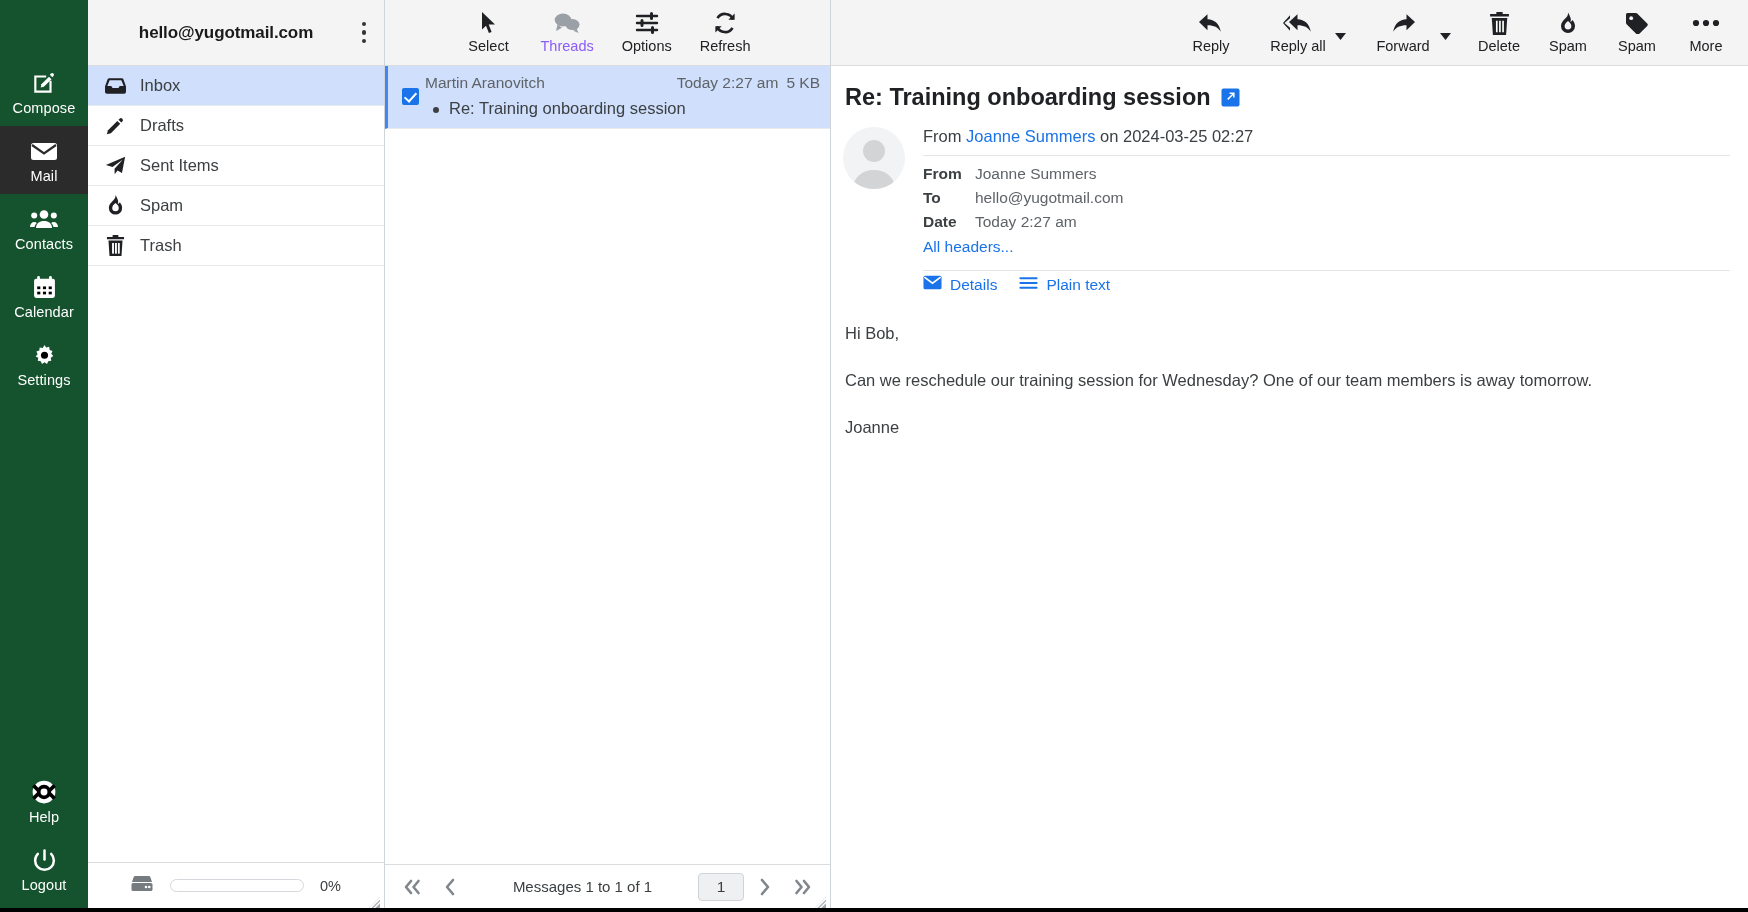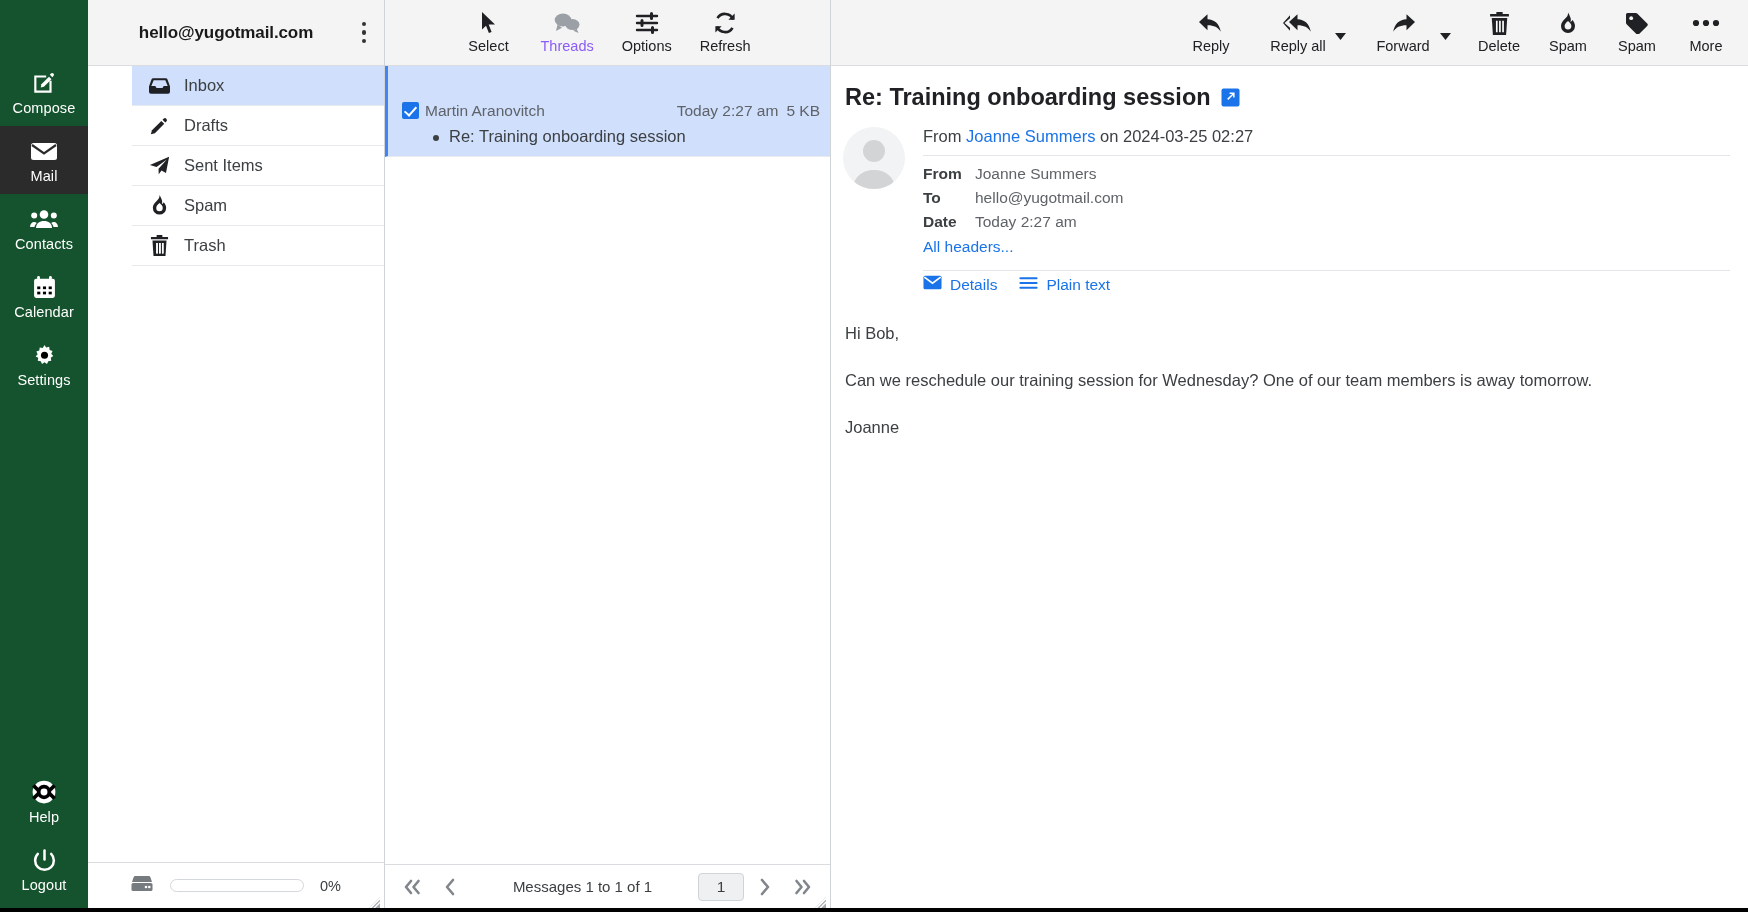--- a/index.html
+++ b/index.html
@@ -59,21 +59,21 @@
     font-size: 17px; font-weight: bold; color: #1a1a1a;
     letter-spacing: -.1px;
   }
   .kebab {
     width: 28px; height: 40px;
     display: flex; flex-direction: column;
     align-items: center; justify-content: center;
     gap: 4px; cursor: pointer;
   }
   .kebab i { width: 4.5px; height: 4.5px; border-radius: 50%; background: #333; display:block; }
-  .folder-list { flex: 1 1 auto; overflow: hidden; padding-left: 44px; }
+  .folder-list { flex: 1 1 auto; overflow: hidden; }
   .folder {
     height: 40px; display: flex; align-items: center;
     padding-left: 16px; gap: 14px;
     border-bottom: 1px solid #e8eaed;
     font-size: 16.5px; color: #3c4043;
     cursor: pointer;
   }
   .folder.selected { background: #cfdffc; }
   .folder-ico { width: 22px; display:flex; align-items:center; justify-content:center; }
   .folders-foot {
@@ -145,21 +145,21 @@
     background: #1a73e8; position: relative;
     cursor: pointer;
   }
   .chk::after {
     content: ""; position: absolute;
     left: 5px; top: 2px; width: 5px; height: 10px;
     border: solid #fff; border-width: 0 2.2px 2.2px 0;
     transform: rotate(42deg);
   }
   .row-main { flex: 1 1 auto; min-width: 0; }
-  .row-top { display: flex; align-items: baseline; gap: 8px; margin-top: 28px; }
+  .row-top { display: flex; align-items: baseline; gap: 8px; }
   .row-from { flex: 1 1 auto; font-size: 15.5px; color: #5f6368; white-space: nowrap; overflow: hidden; }
   .row-date { font-size: 15.5px; color: #5f6368; white-space: nowrap; }
   .row-size { font-size: 15.5px; color: #5f6368; white-space: nowrap; }
   .row-subject {
     font-size: 16.5px; color: #3c4043;
     margin-top: 7px; padding-left: 24px;
     position: relative; white-space: nowrap; overflow: hidden;
   }
   .row-subject::before {
     content: ""; position: absolute; left: 8px; top: 8px;

